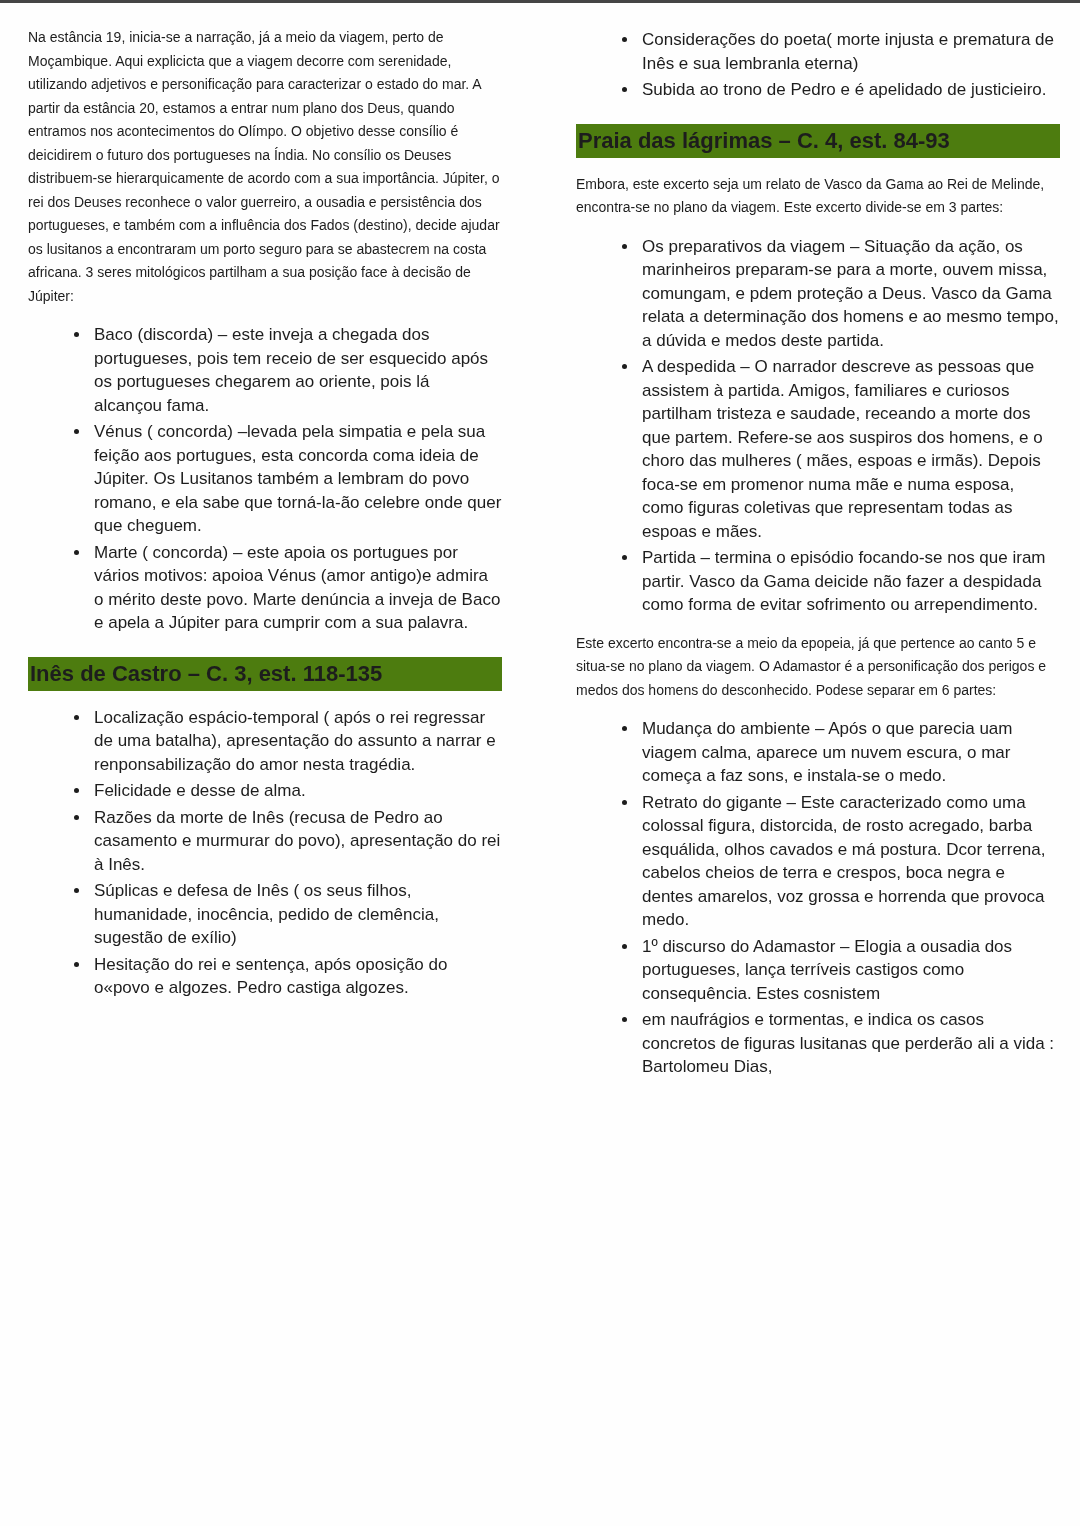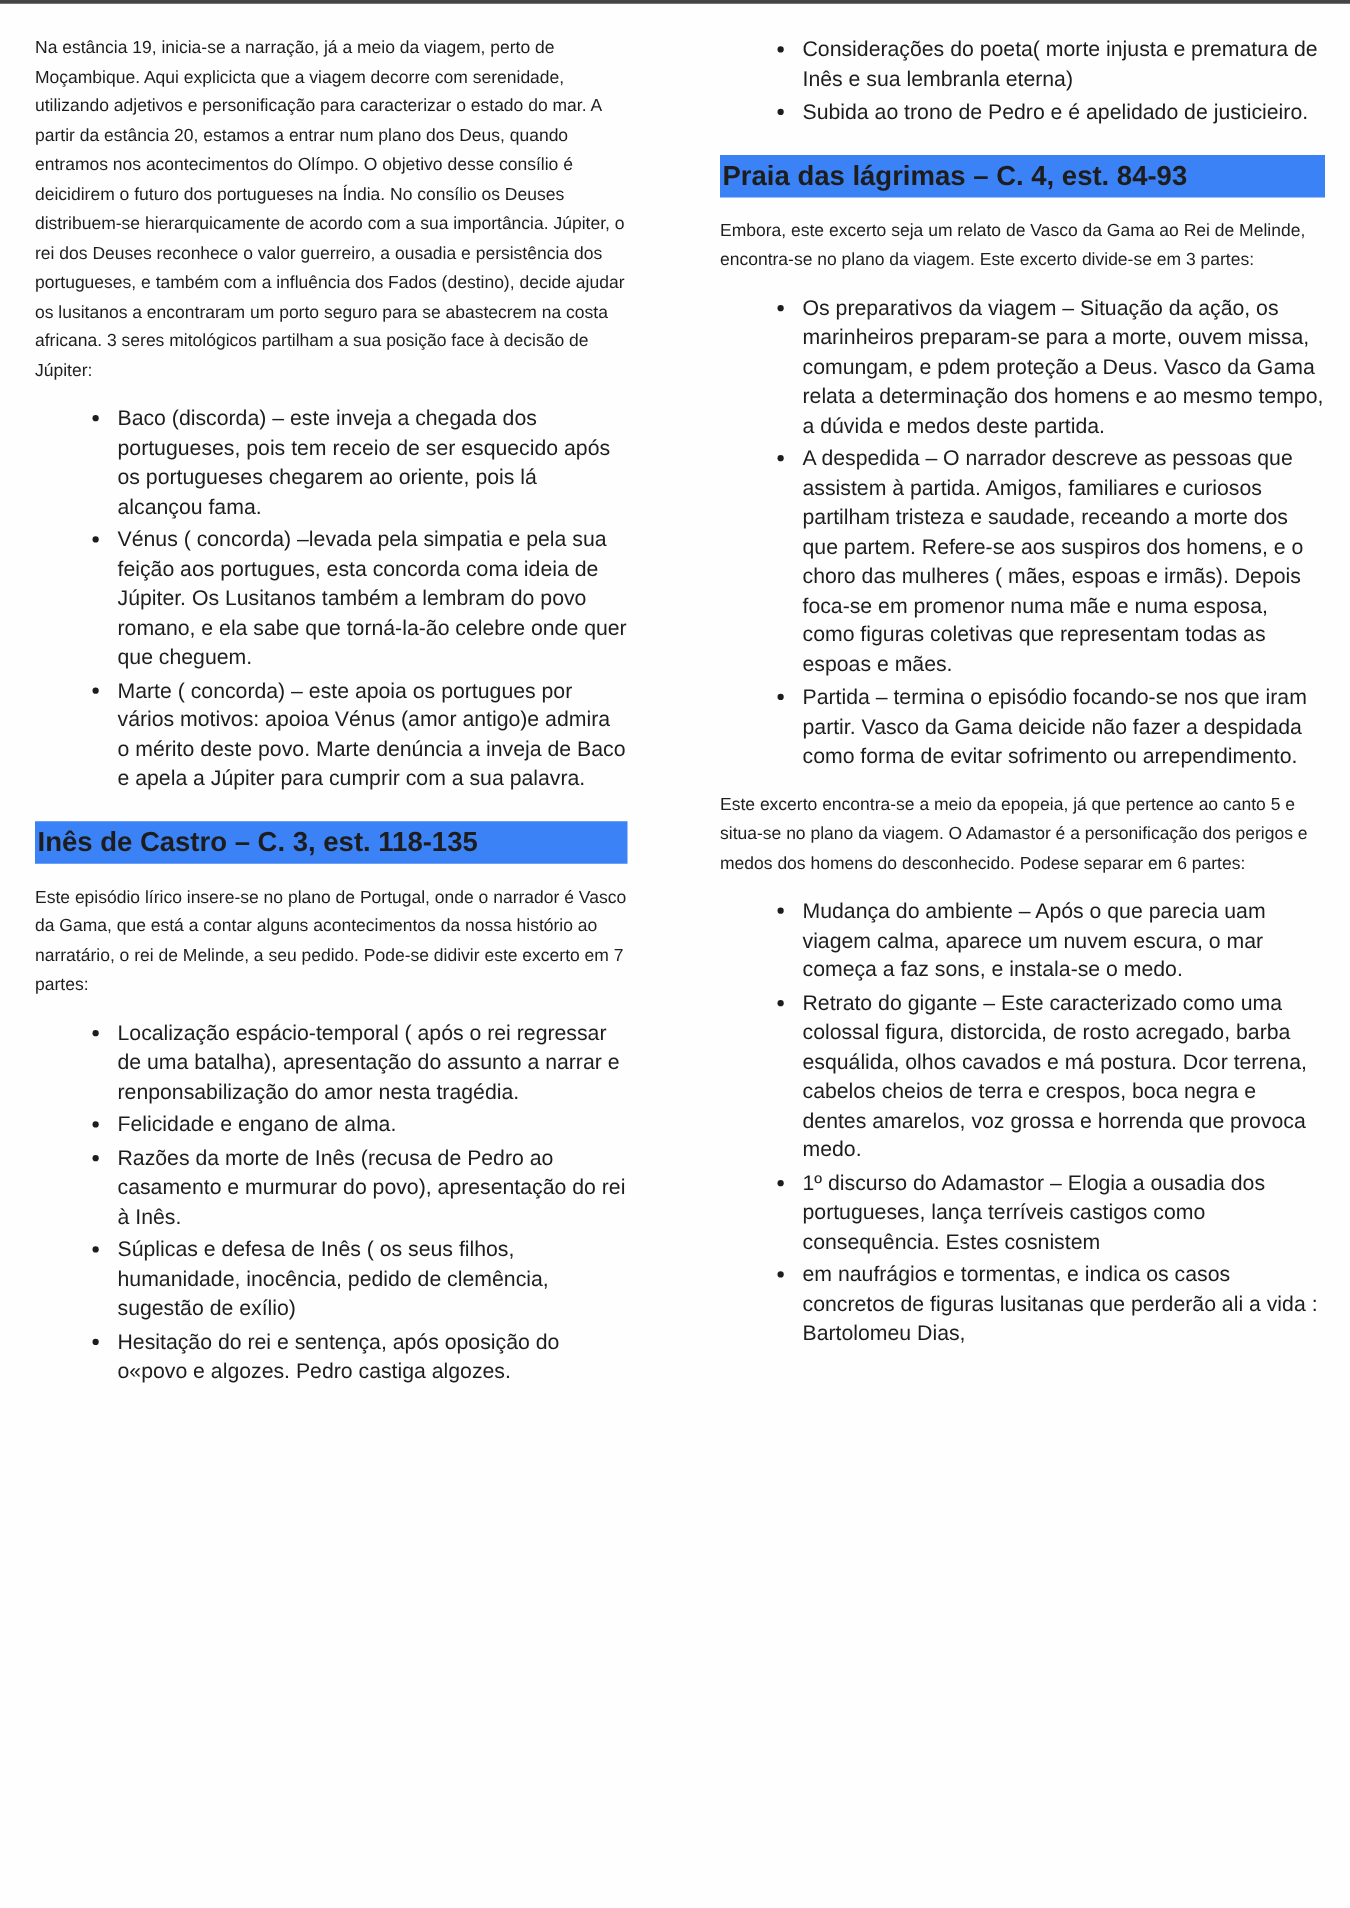--- a/index.html
+++ b/index.html
@@ -47,21 +47,21 @@
   .bullets li {
     font-size: 17px;
     line-height: 23.5px;
     margin: 0 0 3px 0;
     padding-left: 3px;
   }
   .heading {
     font-size: 22px;
     line-height: 27px;
     font-weight: bold;
-    background: #3b82f6;
+    background: #4d7c0f;
     margin: 22px 0 15px 0;
     padding: 3px 4px 4px 2px;
     display: block;
   }
   .col-right > .bullets.cont { margin-top: 2px; }
 </style>
 </head>
 <body>
 
 <div class="page">
@@ -74,25 +74,24 @@
 
       <ul class="bullets">
         <li>Baco (discorda) – este inveja a chegada dos portugueses, pois tem receio de ser esquecido após os portugueses chegarem ao oriente, pois lá alcançou fama.</li>
         <li>Vénus ( concorda) –levada pela simpatia e pela sua feição aos portugues, esta concorda coma ideia de Júpiter. Os Lusitanos também a lembram do povo romano, e ela sabe que torná-la-ão celebre onde quer que cheguem.</li>
         <li>Marte ( concorda) – este apoia os portugues por vários motivos: apoioa Vénus (amor antigo)e admira o mérito deste povo. Marte denúncia a inveja de Baco e apela a Júpiter para cumprir com a sua palavra.</li>
       </ul>
 
 
       <h2 class="heading">Inês de Castro – C. 3, est. 118-135</h2>
 
-      <p class="para">Este episódio lírico insere-se no plano de Portugal, onde o narrador é Vasco da Gama, que está a contar alguns acontecimentos da nossa histório ao narratário, o rei de Melinde, a seu pedido. Pode-se didivir este excerto em 7 partes:</p>
 
       <ul class="bullets">
         <li>Localização espácio-temporal ( após o rei regressar de uma batalha), apresentação do assunto a narrar e renponsabilização do amor nesta tragédia.</li>
-        <li>Felicidade e engano de alma.</li>
+        <li>Felicidade e desse de alma.</li>
         <li>Razões da morte de Inês (recusa de Pedro ao casamento e murmurar do povo), apresentação do rei à Inês.</li>
         <li>Súplicas e defesa de Inês ( os seus filhos, humanidade, inocência, pedido de clemência, sugestão de exílio)</li>
         <li>Hesitação do rei e sentença, após oposição do o«povo e algozes. Pedro castiga algozes.</li>
       </ul>
     </div>
 
     <div class="col col-right">
       <ul class="bullets cont">
         <li>Considerações do poeta( morte injusta e prematura de Inês e sua lembranla eterna)</li>
         <li>Subida ao trono de Pedro e é apelidado de justicieiro.</li>

